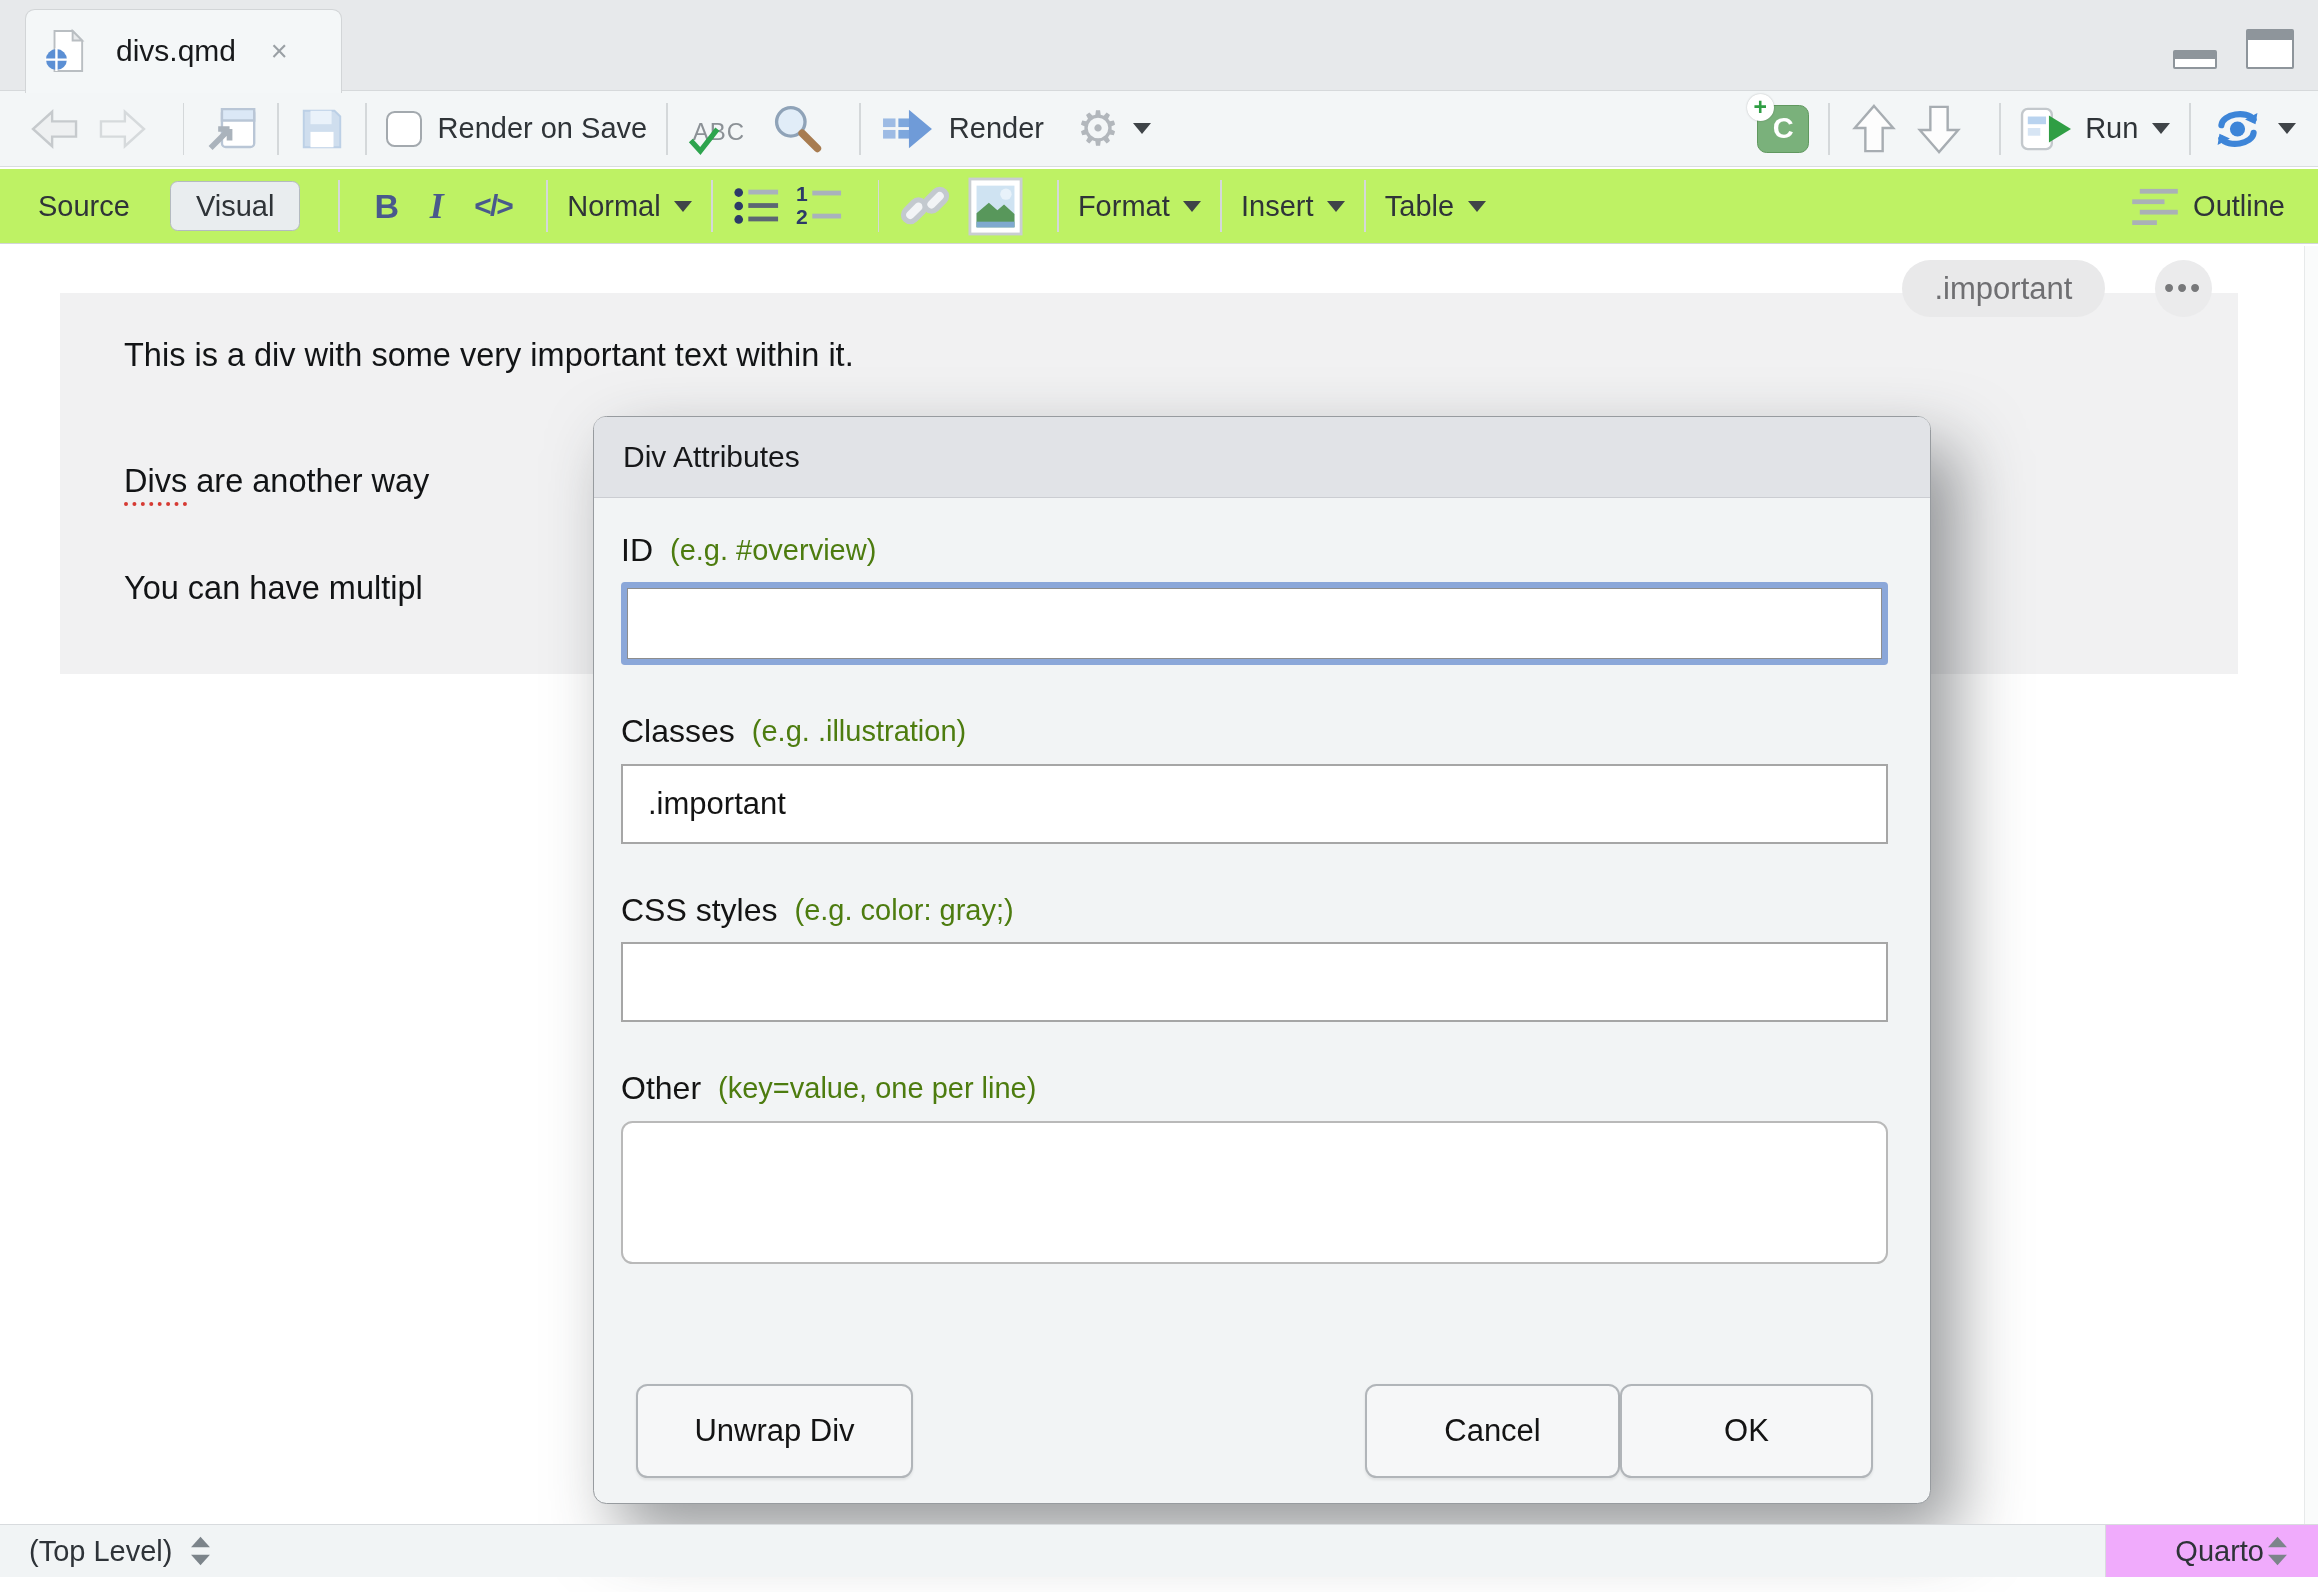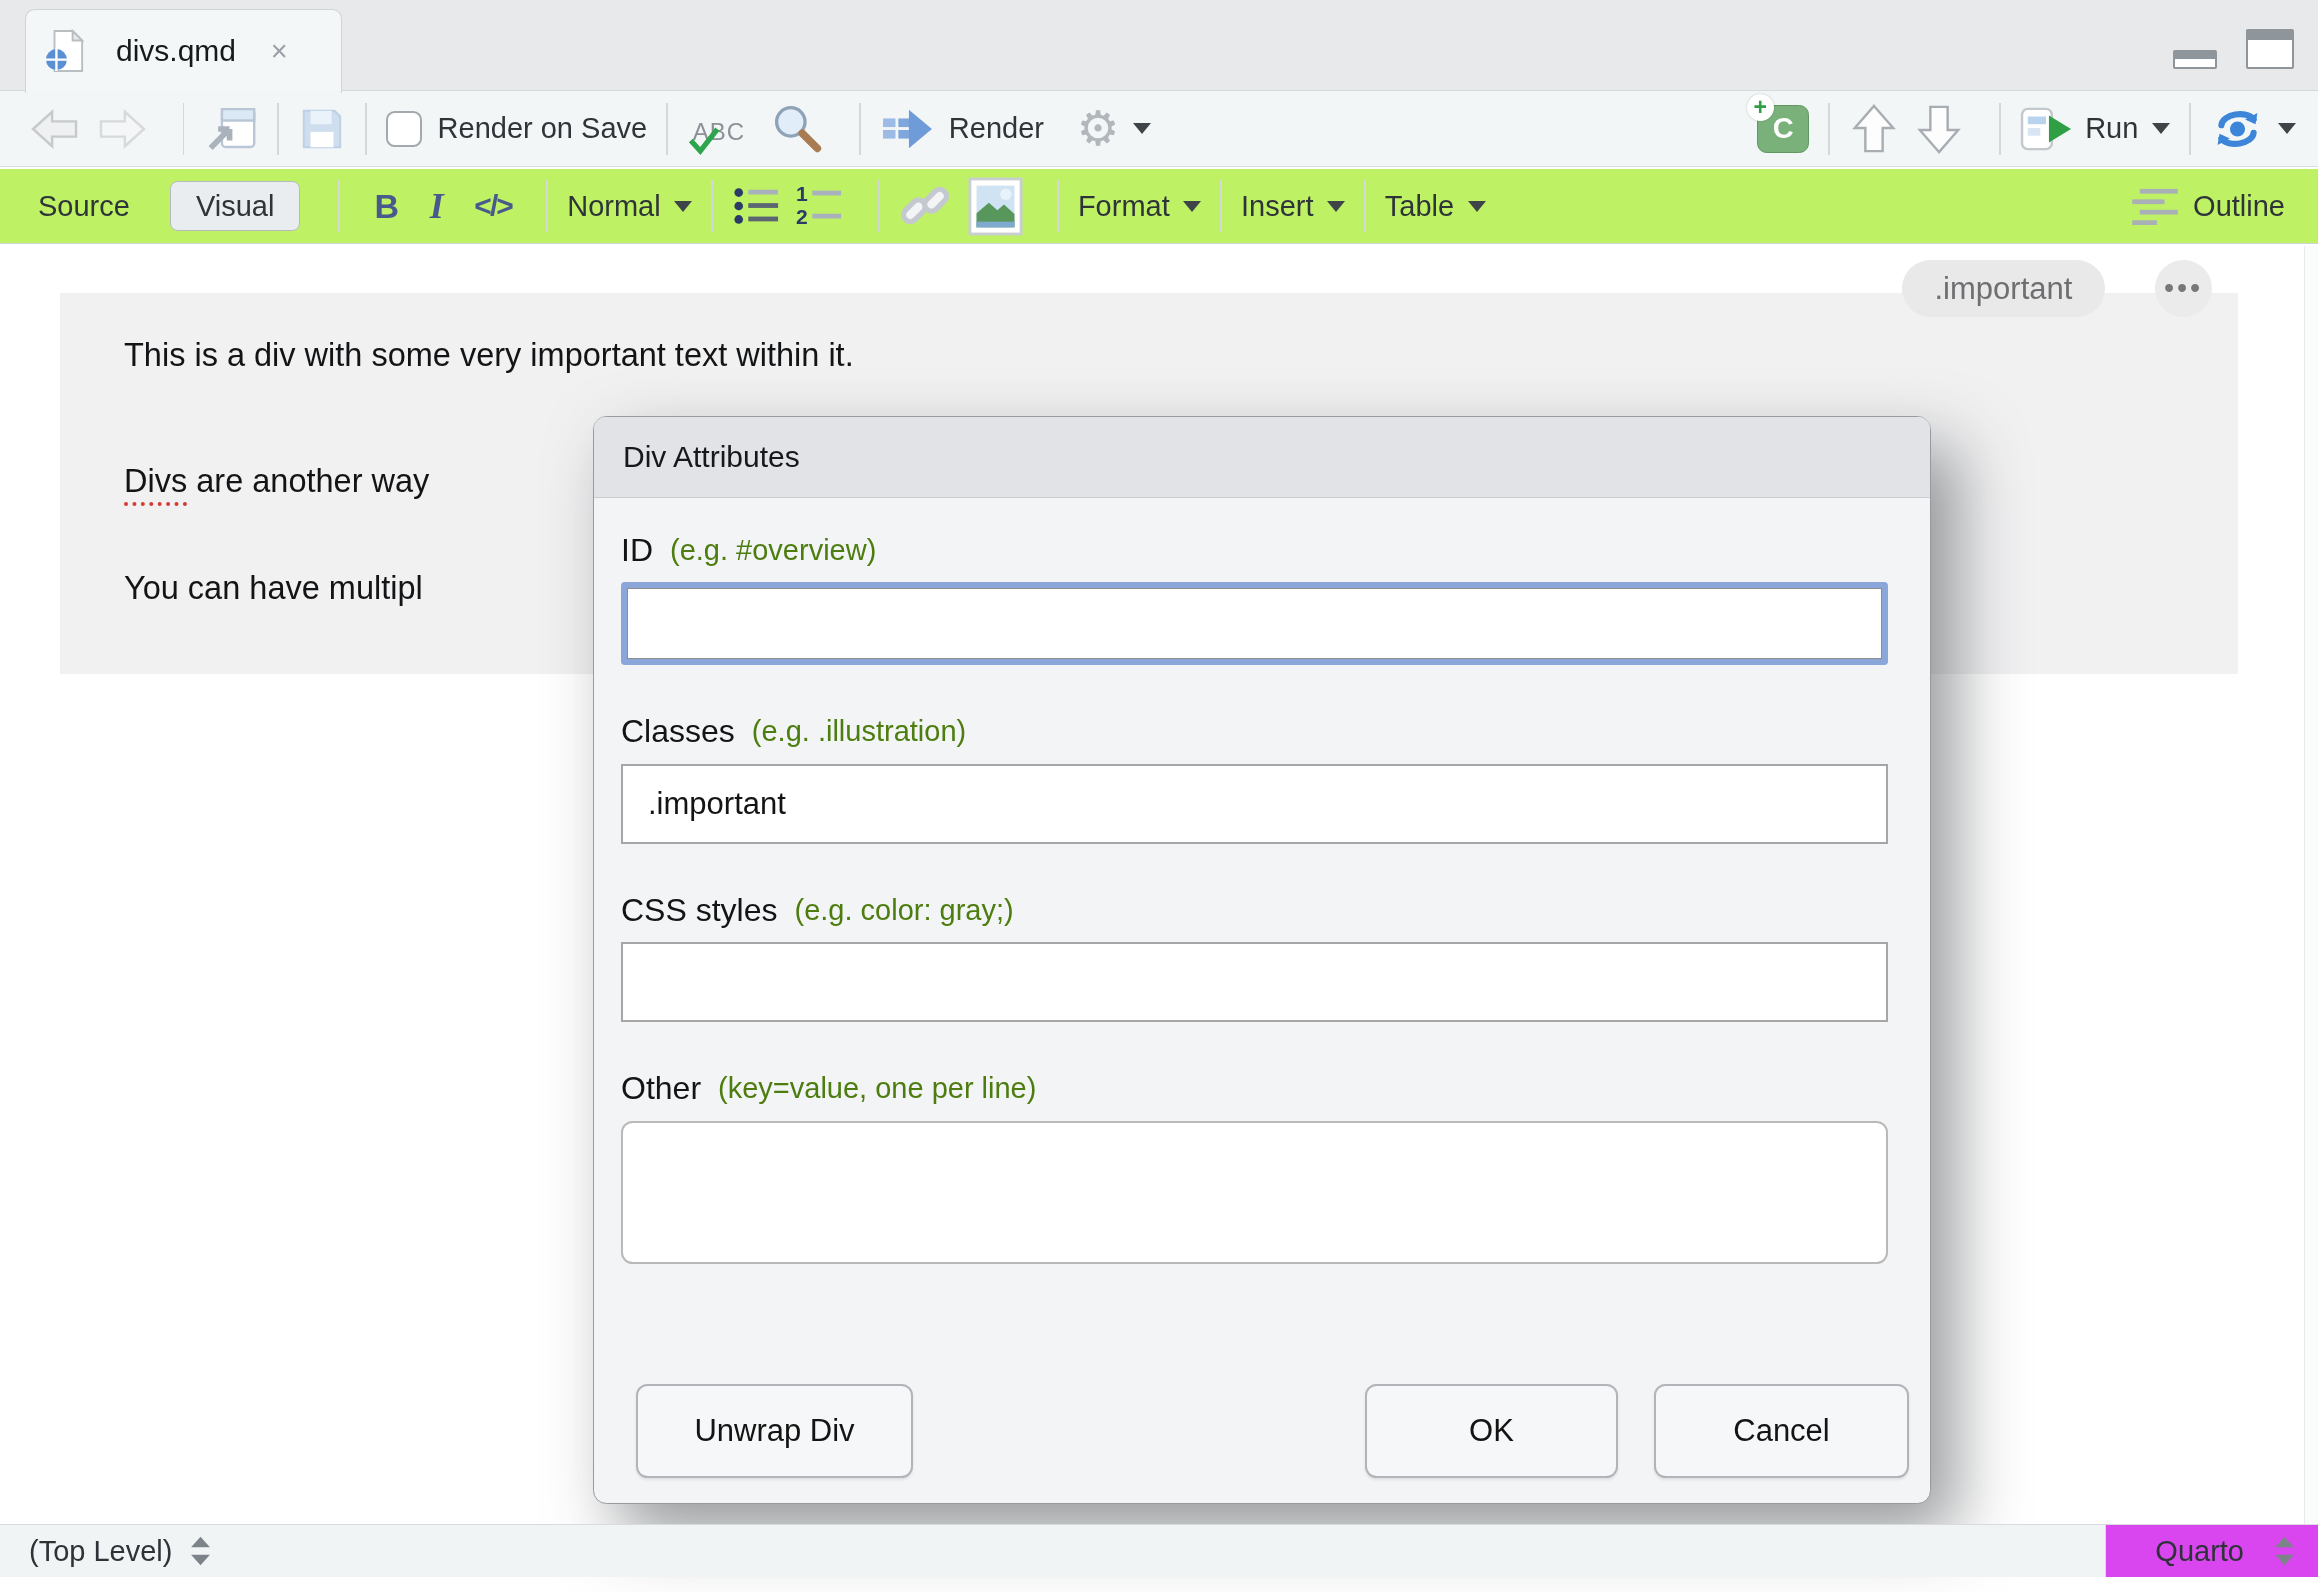--- a/index.html
+++ b/index.html
@@ -59,21 +59,21 @@
   .area{display:block;width:100%;height:143px;border:2.9px solid #b9b9b9;border-radius:11.5px;background:#fff;font-size:31px;padding:15.3px 25px;resize:none;font-family:"Liberation Sans",sans-serif;outline:none}
   .dlg-footer{position:absolute;left:0;right:0;bottom:25px;display:flex;align-items:center;padding:0 21px 0 42px}
   .btn{height:94px;border:2.9px solid #b1b5b9;border-radius:11.5px;background:#f6f7f8;font-size:31px;color:#141414;font-family:"Liberation Sans",sans-serif;box-shadow:0 1.9px 2.9px rgba(0,0,0,.08)}
   .btn-unwrap{width:277px}
   .btn-ok{width:253px;margin-right:36px}
   .btn-cancel{width:255px}
 
   
   .statusbar{position:absolute;left:0;bottom:16px;width:100%;height:53px;background:#f1f4f5;border-top:1.9px solid #d8dbde;display:flex;align-items:center;font-size:29px;color:#2e3338;z-index:11}
   .sb-left{display:flex;align-items:center;gap:15.3px;padding-left:29px;flex:1}
-  .sb-right{height:100%;width:214px;border-left:1.9px solid #d8dbde;margin-left:7.6px;display:flex;align-items:center;justify-content:flex-end;gap:28px;padding-right:22px;background:#d946ef}
+  .sb-right{height:100%;width:214px;border-left:1.9px solid #d8dbde;margin-left:7.6px;display:flex;align-items:center;justify-content:flex-end;gap:1px;padding-right:29px;background:#f0abfc}
   .svg-ic{flex:none;display:block}
 </style>
 </head>
 <body>
 
 <div class="tabstrip">
   <div class="win-controls">
     <div class="ic-min"></div>
     <div class="ic-max"></div>
   </div>
@@ -282,22 +282,22 @@
     <div class="fl mt">
       <span class="lab">Other</span>
       <span class="hint">(key=value, one per line)</span>
     </div>
     <textarea class="area" style=""></textarea>
   </div>
 
   <div class="dlg-footer">
     <button class="btn btn-unwrap">Unwrap Div</button>
     <div class="spacer"></div>
+    <button class="btn btn-cancel">Cancel</button>
     <button class="btn btn-ok">OK</button>
-    <button class="btn btn-cancel">Cancel</button>
   </div>
 </div>
 
 <div class="statusbar">
   <div class="sb-left">
     <span>(Top Level)</span>
     <svg class="svg-ic" width="25" height="34" viewBox="0 0 26 36">
       <path d="M13 3 L23 14 H3 z" fill="#7c848a"></path>
       <path d="M13 33 L3 22 h20 z" fill="#7c848a"></path>
     </svg>

